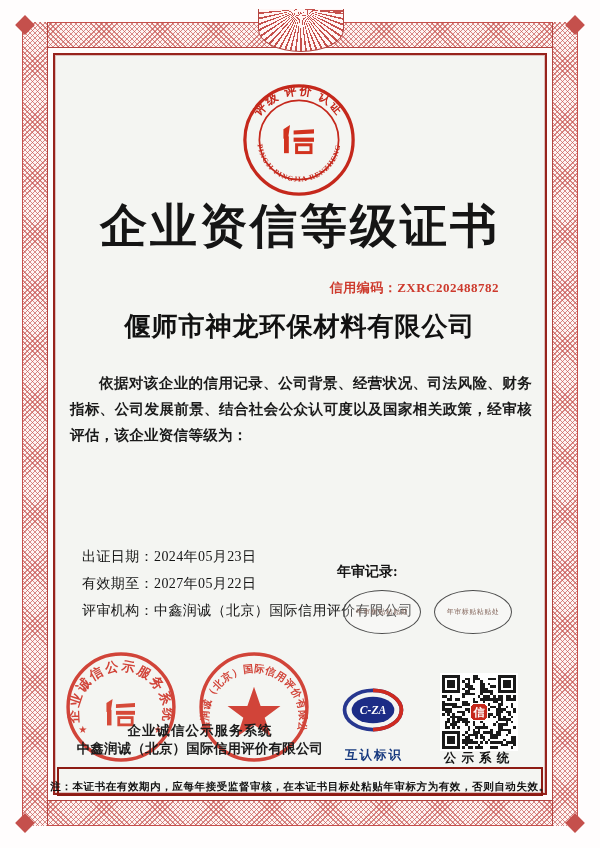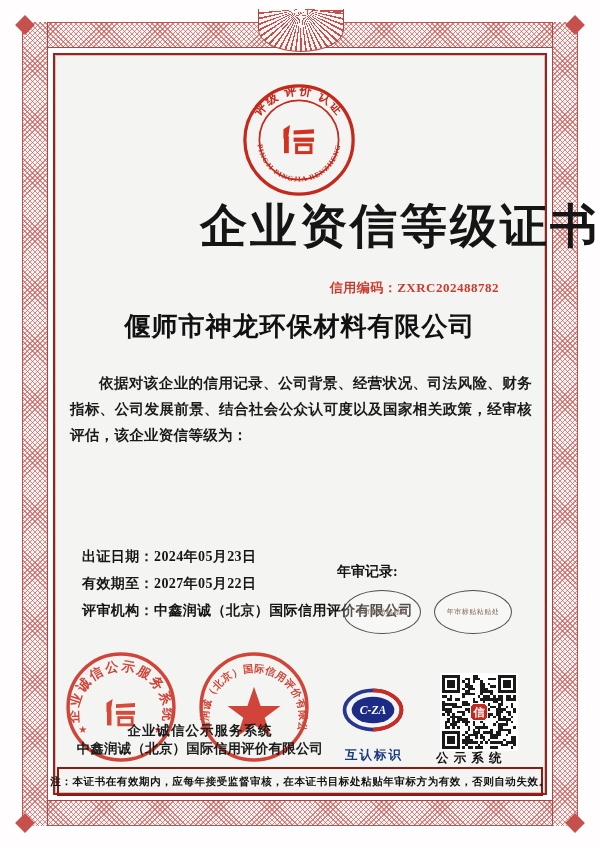--- a/index.html
+++ b/index.html
@@ -22,54 +22,54 @@
     border-radius:0 0 84px 84px / 0 0 44px 44px;
     border:1px solid #b24440;border-top:none;}
   .corner{position:absolute;width:14px;height:14px;background:#c5504c;transform:rotate(45deg);z-index:2;}
   
   #frame{position:absolute;left:53px;top:53px;right:53px;bottom:53px;
          border:2px solid #97231d;background:#f4f5f2;
          box-shadow:inset 0 0 0 1px rgba(151,35,29,.25);}
   .abs{position:absolute;}
   .ctr{left:0;right:0;text-align:center;}
   
-  #title{top:203px;font-size:47px;font-weight:900;letter-spacing:3px;color:#151515;line-height:1;text-align:right;}
+  #title{top:203px;font-size:47px;font-weight:900;letter-spacing:3px;color:#151515;line-height:1;}
   #subtitle{top:255px;font-size:14.5px;font-weight:bold;letter-spacing:3.2px;color:#1d1d1d;}
   #creditline{top:279px;right:101px;font-size:13px;font-weight:bold;color:#cd3a2d;letter-spacing:.5px;}
   #company{top:309px;font-size:26px;font-weight:900;color:#111;letter-spacing:1px;}
   #uscc{top:343px;font-size:12.5px;font-weight:bold;color:#c0392b;letter-spacing:.5px;}
   #body-par{top:370px;left:70px;right:68px;font-size:14.5px;font-weight:bold;color:#1a1a1a;
             line-height:26px;text-align:justify;text-indent:2em;letter-spacing:.3px;}
   #rating{top:445px;font-size:60px;font-weight:900;color:#e22314;letter-spacing:4px;line-height:1.1;}
   
-  #info{top:543px;left:82px;font-size:14px;font-weight:bold;color:#151515;}
+  #info{top:543px;left:82px;font-size:14px;font-weight:normal;color:#151515;}
   #info .row{height:27px;line-height:27px;white-space:nowrap;letter-spacing:.4px;}
   
   #annual-label{left:337px;top:563px;font-size:14px;font-weight:bold;color:#151515;}
   .sticker{position:absolute;top:590px;width:76px;height:42px;border:1.5px solid #4d4d4d;
            border-radius:50%;display:flex;align-items:center;justify-content:center;
            font-size:7px;color:#86695f;letter-spacing:.5px;background:rgba(255,255,255,.25);text-align:right;}
   #sticker1{left:343px;} #sticker2{left:434px;}
   
   .sealsvg{position:absolute;width:114px;height:114px;opacity:.92;}
   #seal-left{left:64px;top:650px;}
   #seal-right{left:197px;top:650px;}
   .caption{left:48px;width:304px;text-align:center;font-weight:bold;color:#1c1c1c;z-index:5;}
   #caption1{top:722px;font-size:13.5px;letter-spacing:1px;}
   #caption2{top:740px;font-size:13.5px;letter-spacing:.2px;}
   
   #cza{left:341px;top:686px;width:64px;height:48px;}
   #mutual-label{left:334px;top:747px;width:80px;text-align:center;font-size:12.5px;
                 font-weight:bold;color:#15387e;letter-spacing:2px;}
   #qr{left:440px;top:673px;width:74px;height:74px;background:#fff;padding:2px;}
-  #qr-label{left:436px;top:750px;width:82px;text-align:left;font-size:12.5px;
+  #qr-label{left:436px;top:750px;width:82px;text-align:center;font-size:12.5px;
             font-weight:bold;color:#111;letter-spacing:1px;}
   
   #note{left:57px;right:57px;top:767px;height:25px;border:2px solid #8c1b13;
-        display:flex;align-items:center;justify-content:center;
+        display:flex;align-items:flex-end;justify-content:center;
         font-size:10.5px;font-weight:bold;color:#111;letter-spacing:.6px;white-space:nowrap;}
   
   svg text{font-family:"Liberation Serif","DejaVu Serif",serif;}
 </style>
 </head>
 <body>
 
 <div id="page">
 
   <div class="band h top"></div>

